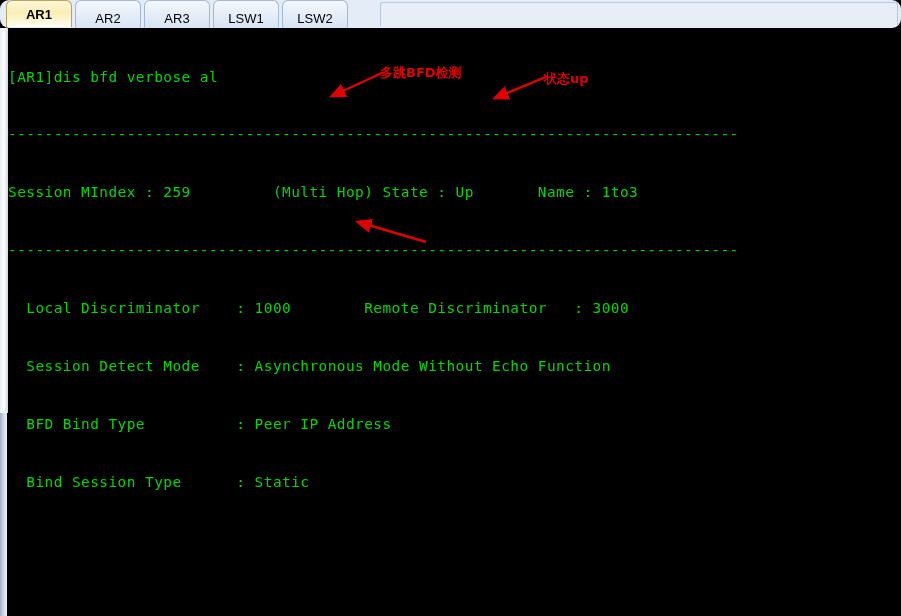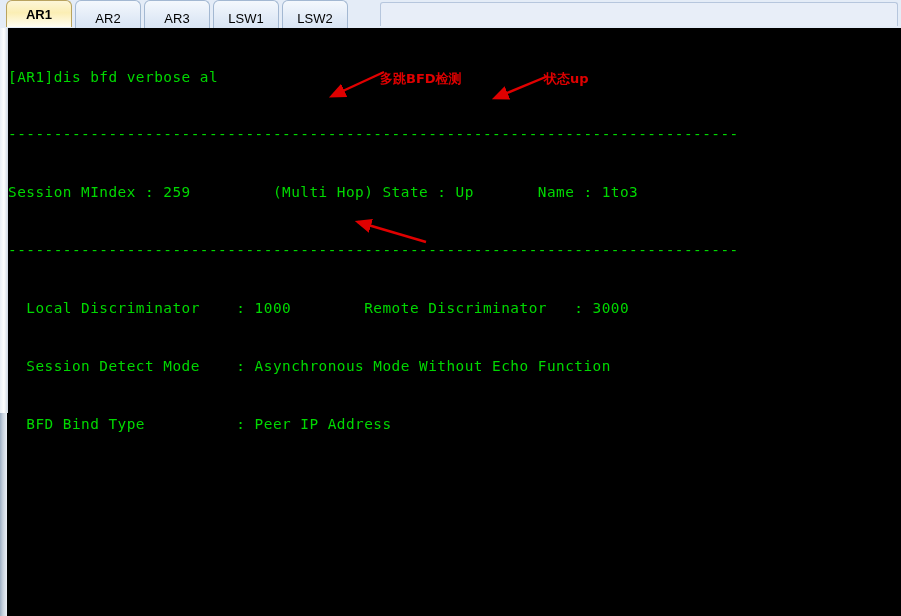--- a/index.html
+++ b/index.html
@@ -21,20 +21,21 @@
   }
 
   
   .tabbar {
     position: absolute;
     left: 0; top: 0;
     width: 901px;
     height: 28px;
     background: #e4ecf7;
     box-sizing: border-box;
+    border-radius: 9px;
   }
   .tabstrip {
     position: absolute;
     left: 0; top: 0;
     height: 28px;
     display: flex;
     align-items: flex-start;
     padding-left: 6px;
   }
   .tab {
@@ -163,20 +164,21 @@
     </div>
 
     <div class="screen">
       <div class="line">[AR1]dis bfd verbose al</div>
       <div class="line">--------------------------------------------------------------------------------</div>
       <div class="line">Session MIndex : 259         (Multi Hop) State : Up       Name : 1to3</div>
       <div class="line">--------------------------------------------------------------------------------</div>
       <div class="line">  Local Discriminator    : 1000        Remote Discriminator   : 3000</div>
       <div class="line">  Session Detect Mode    : Asynchronous Mode Without Echo Function</div>
       <div class="line">  BFD Bind Type          : Peer IP Address</div>
+      <div class="line">  Bind Session Type      : Static</div>
       
       
       
       
       
       
       
       
       
       
@@ -188,21 +190,21 @@
       
       
       
       
       
       
       
       
     </div>
 
-    <span class="anno" id="anno0" style="left: 380px; top: 42px;">多跳BFD检测</span>
+    <span class="anno" id="anno0" style="left: 380px; top: 36px;">多跳BFD检测</span>
     <span class="anno" id="anno1" style="left: 544px; top: 42px; text-align: right;">状态up</span>
 
     <svg class="arrow-svg" style="left:0;top:0;width:893px;height:588px;">
       <defs>
         <marker id="ah" markerWidth="7" markerHeight="7" refX="5.6" refY="3" orient="auto">
           <polygon points="0,0 7,3 0,6" fill="#e00000"></polygon>
         </marker>
       </defs>
       <line id="arr0" stroke="#e00000" stroke-width="2.4" marker-end="url(#ah)" x1="384" y1="44" x2="332" y2="68"></line>
       <line id="arr1" stroke="#e00000" stroke-width="2.4" marker-end="url(#ah)" x1="548" y1="48" x2="495" y2="70"></line>

